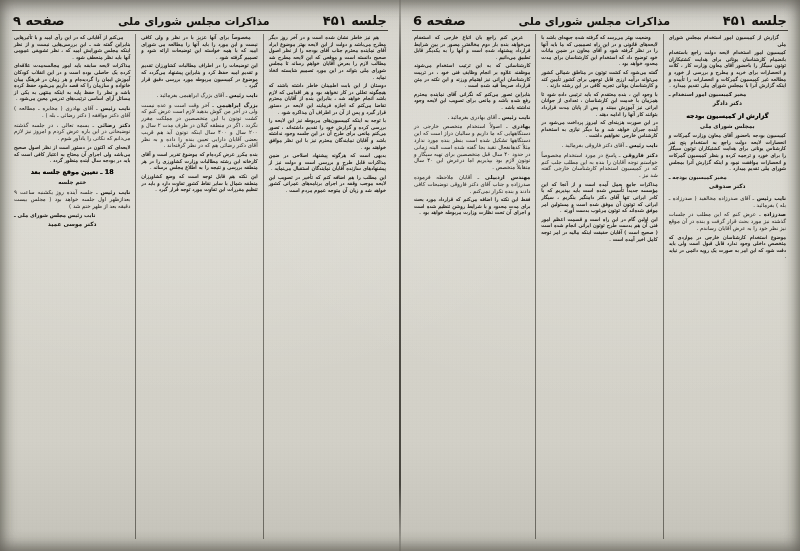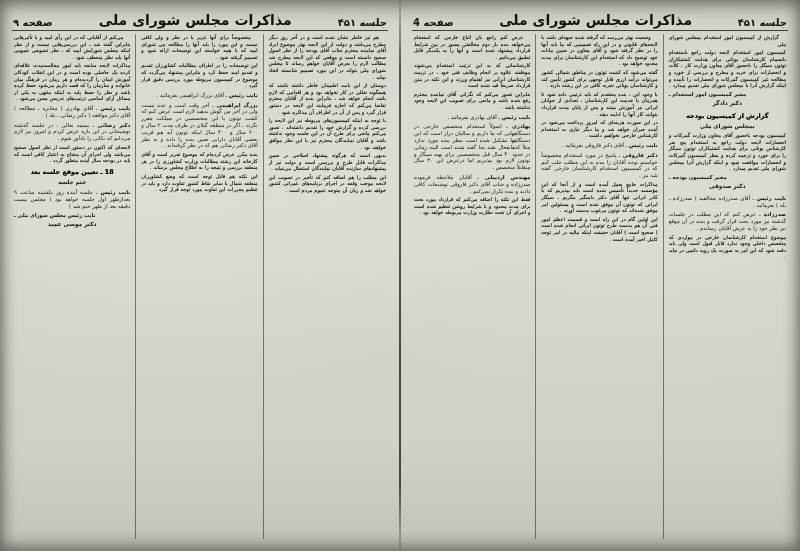--- a/index.html
+++ b/index.html
@@ -74,22 +74,22 @@
   .runhead {
     position: relative;
     height: 17px;
     display: flex;
     align-items: flex-end;
     justify-content: space-between;
     padding: 0 4px 1px 4px;
     color: #15130f;
   }
   .runhead .slot { font-size: 8.5px; letter-spacing: .2px; white-space: nowrap; }
-  .runhead .rh-title { font-weight: bold; font-size: 14px; }
-  .runhead .rh-side  { font-weight: bold; font-size: 10px; margin-top: 43px; }
+  .runhead .rh-title { font-weight: bold; font-size: 11px; }
+  .runhead .rh-side  { font-weight: bold; font-size: 13px; margin-top: 43px; }
 
   .rule {
     height: 0;
     border-top: 1.4px solid #2a2721;
     margin: 1px 3px 3px 3px;
     opacity: .85;
   }
 
   
   .cols {
@@ -205,21 +205,21 @@
           <div class="sig-right">نایب رئیس مجلس شورای ملی ـ</div>
           <div class="signature">دکتر موسی عمید</div>
         </div>
     </div>
   </div>
 
   <div class="page page-right">
     <div class="runhead">
       <span class="slot rh-side">جلسه ۴۵۱</span>
       <span class="slot rh-title">مذاکرات مجلس شورای ملی</span>
-      <span class="slot rh-side">صفحه 4</span>
+      <span class="slot rh-side">صفحه 6</span>
     </div>
     <div class="rule"></div>
     <div class="cols">
       <div class="col">
           <p class="para first">گزارش از کمیسیون امور استخدام بمجلس شورای ملی</p>
           <p class="para">کمیسیون امور استخدام لایحه دولت راجع باستخدام بانضمام کارشناسان یونانی برای هدایت کشتیکاران توتون سیگار را باحضور آقای معاون وزارت کار ، کلاًت و انحصارات برای خرید و مطرح و بررسی از خورد و مطالعه غیر کمیسیون گمرکات و انحصارات را تأییده و اینکه گزارش آنرا با بمجلس شورای ملی تقدیم میدارد .</p>
           <div class="sig-right">مخبر کمیسیون امور استخدام ـ</div>
           <div class="signature">دکتر دادگر</div>
           <div class="heading">گزارش از کمیسیون بودجه</div>
           <div class="subhead">بمجلس شورای ملی</div>

